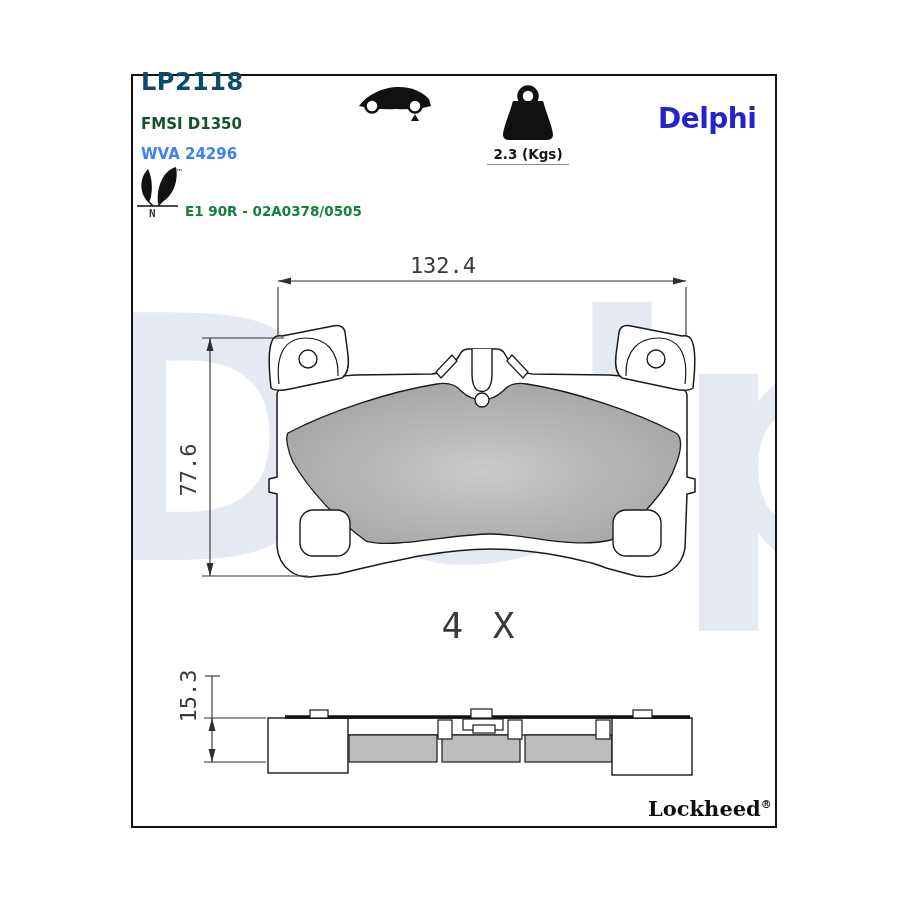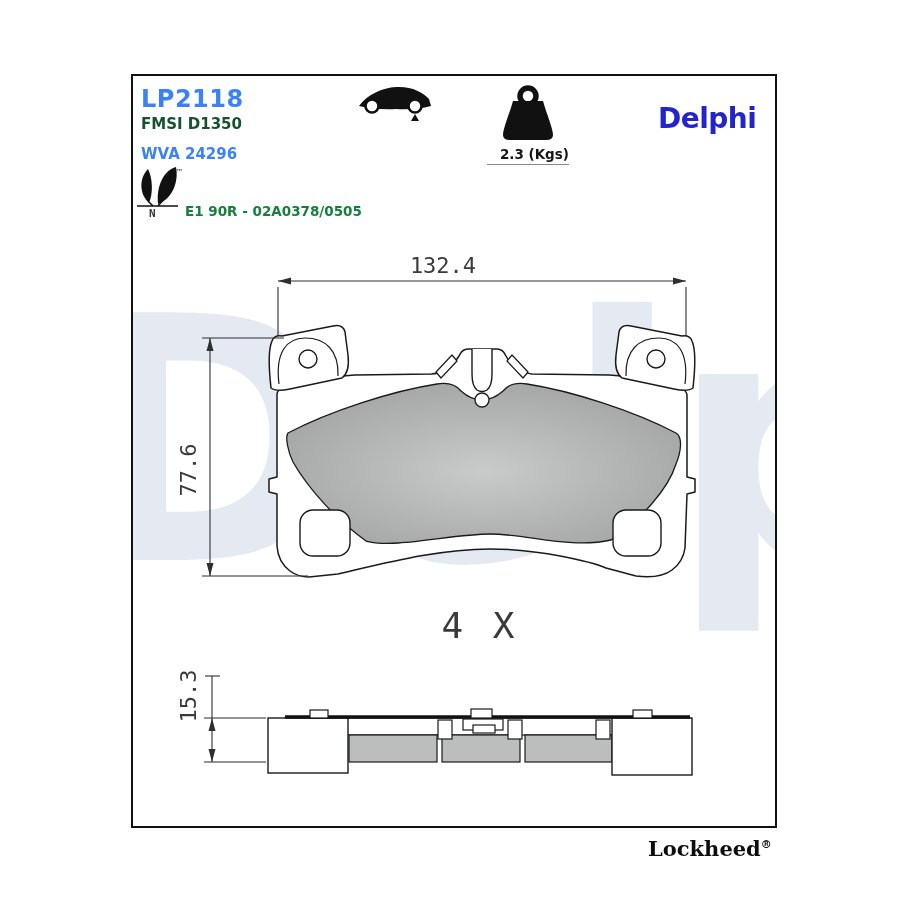--- a/index.html
+++ b/index.html
@@ -1,28 +1,28 @@
 <!DOCTYPE html>
 <html><head>
 <meta charset="utf-8">
 <style>
   html,body{margin:0;padding:0;background:#fff;}
   body{width:900px;height:900px;position:relative;font-family:"DejaVu Sans",sans-serif;overflow:hidden;}
   .frame{position:absolute;left:131px;top:74px;width:642px;height:750px;border:2.5px solid #111;background:#fff;overflow:hidden;}
   .watermark{position:absolute;left:-62px;top:196px;font-size:340px;line-height:1;font-weight:bold;
              color:#e4e9f2;letter-spacing:-10px;white-space:nowrap;user-select:none;}
   .abs{position:absolute;}
-  .part-number{left:141px;top:85px;font-size:24px;font-weight:bold;color:#3b82f6;letter-spacing:.5px;}
+  .part-number{left:141px;top:68px;font-size:24px;font-weight:bold;color:#0c4a6e;letter-spacing:.5px;}
   .fmsi{left:141px;top:115px;font-size:15px;font-weight:bold;color:#14532d;}
   .wva{left:141px;top:145px;font-size:15px;font-weight:bold;color:#3b82f6;}
   .approval{left:185px;top:203px;font-size:13.5px;font-weight:bold;color:#15803d;}
-  .weight-label{left:487px;top:146px;width:82px;text-align:right;font-size:13.5px;font-weight:bold;
+  .weight-label{left:487px;top:146px;width:82px;text-align:center;font-size:13.5px;font-weight:bold;
                 color:#161616;border-bottom:1px solid #8a8a8a;padding-bottom:2px;}
   .delphi-logo{left:658px;top:102px;font-size:28px;font-weight:bold;color:#2424cd;letter-spacing:-.5px;}
-  .lockheed{left:648px;top:796px;font-size:21px;font-weight:bold;font-family:"DejaVu Serif",serif;color:#0d0d0d;margin-top:40px;}
+  .lockheed{left:648px;top:796px;font-size:21px;font-weight:bold;font-family:"DejaVu Serif",serif;color:#0d0d0d;}
   .lockheed sup{font-size:11px;vertical-align:super;}
   svg text{font-family:"DejaVu Sans Mono",monospace;fill:#3a3a3a;}
   .drawing-svg{position:absolute;left:0;top:0;}
 </style>
 </head>
 <body>
 
 <div class="frame">
   <div class="watermark">Delphi</div>
 </div>

